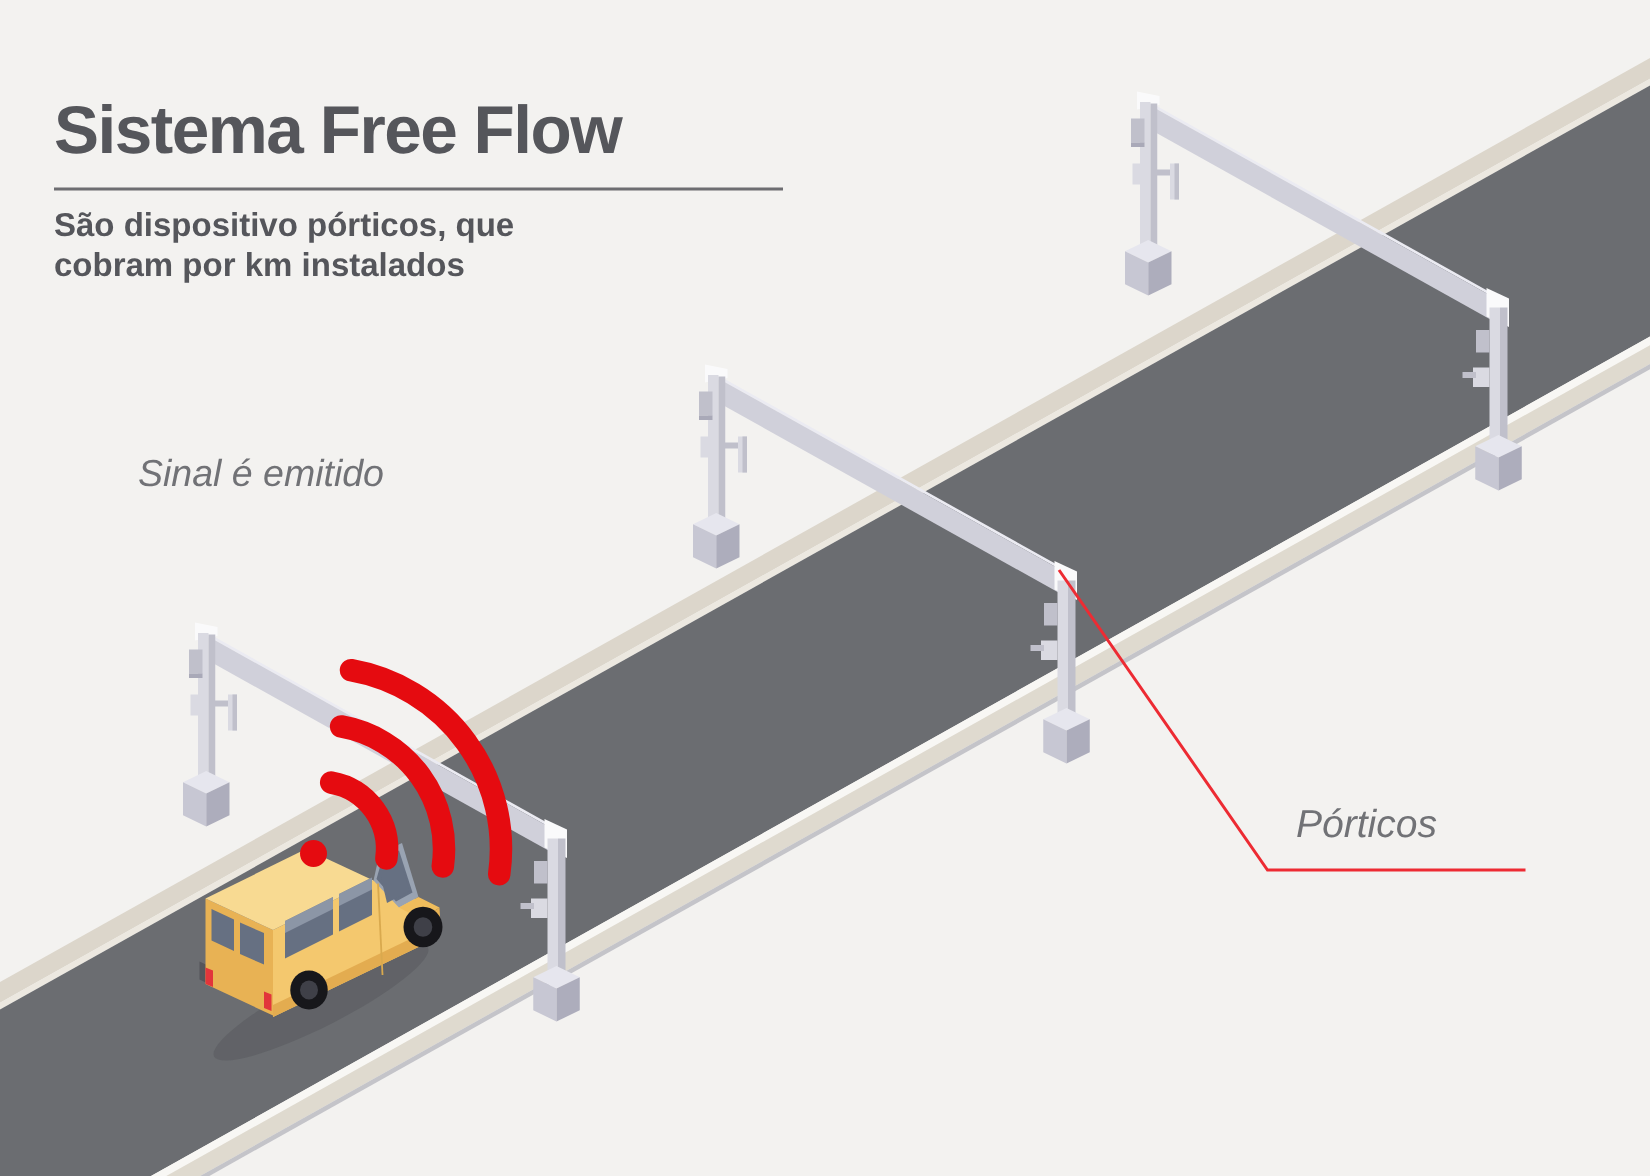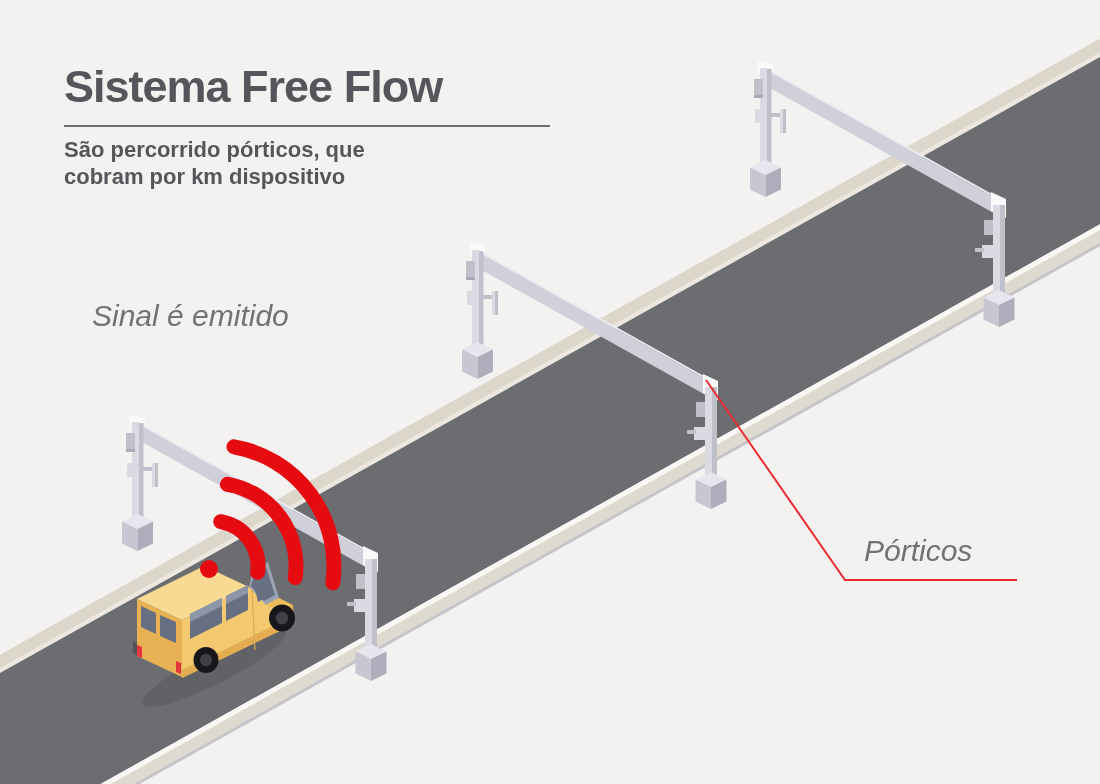--- a/index.html
+++ b/index.html
@@ -27,31 +27,31 @@
   .f-top{fill:var(--steel_top);}
   .f-front{fill:var(--steel_front);}
   .f-white{fill:var(--steel_white);}
   .f-bt{fill:var(--base_top);}
   .f-bl{fill:var(--base_left);}
   .f-br{fill:var(--base_right);}
   .wifi{stroke:var(--signal_red);stroke-width:15;fill:none;stroke-linecap:round;}
   .wifi-dot{fill:var(--signal_red);}
   .callout{stroke:var(--callout_red);stroke-width:2;fill:none;}
   
-  .header{position:absolute;left:64px;top:62px;z-index:3;color:var(--text_dark);}
+  .header{position:absolute;left:36px;top:62px;z-index:3;color:var(--text_dark);}
   .title{margin:0;font-size:45px;font-weight:700;letter-spacing:-1px;line-height:1.1;}
   .rule{width:486px;height:2px;background:var(--text_dark);margin-top:13px;opacity:.85;}
   .subtitle{margin-top:9px;font-size:22px;font-weight:700;line-height:27px;}
   .signal-label{
     position:absolute;left:92px;top:300px;z-index:3;
-    font-size:30px;font-style:italic;color:var(--text_gray);line-height:32px;
+    font-size:25px;font-style:italic;color:var(--text_gray);line-height:32px;
   }
   .portico-label{
     position:absolute;left:864px;top:534px;z-index:3;
-    font-size:30px;font-style:italic;color:var(--text_gray);
+    font-size:26px;font-style:italic;color:var(--text_gray);
   }
 </style>
 </head>
 <body>
 
 <div class="canvas">
 
   <div class="road">
     <div class="r-far-beige"></div>
     <div class="r-far-light"></div>
@@ -142,22 +142,22 @@
       <path class="wifi" d="M234.0,446.8 A121,121 0 0 1 332.8,582.8"></path>
     </g>
 
     <polyline class="callout" points="706,380 845,580 1017,580"></polyline>
   </svg>
 
   <div class="header">
     <h1 class="title">Sistema Free Flow</h1>
     <div class="rule"></div>
     <div class="subtitle">
-      <div>São percorrido pórticos, que</div>
-      <div>cobram por km dispositivo</div>
+      <div>São dispositivo pórticos, que</div>
+      <div>cobram por km instalados</div>
     </div>
   </div>
 
   <div class="signal-label">
     <div>Sinal é emitido</div>
   </div>
 
   <div class="portico-label">Pórticos</div>
 
 </div>

